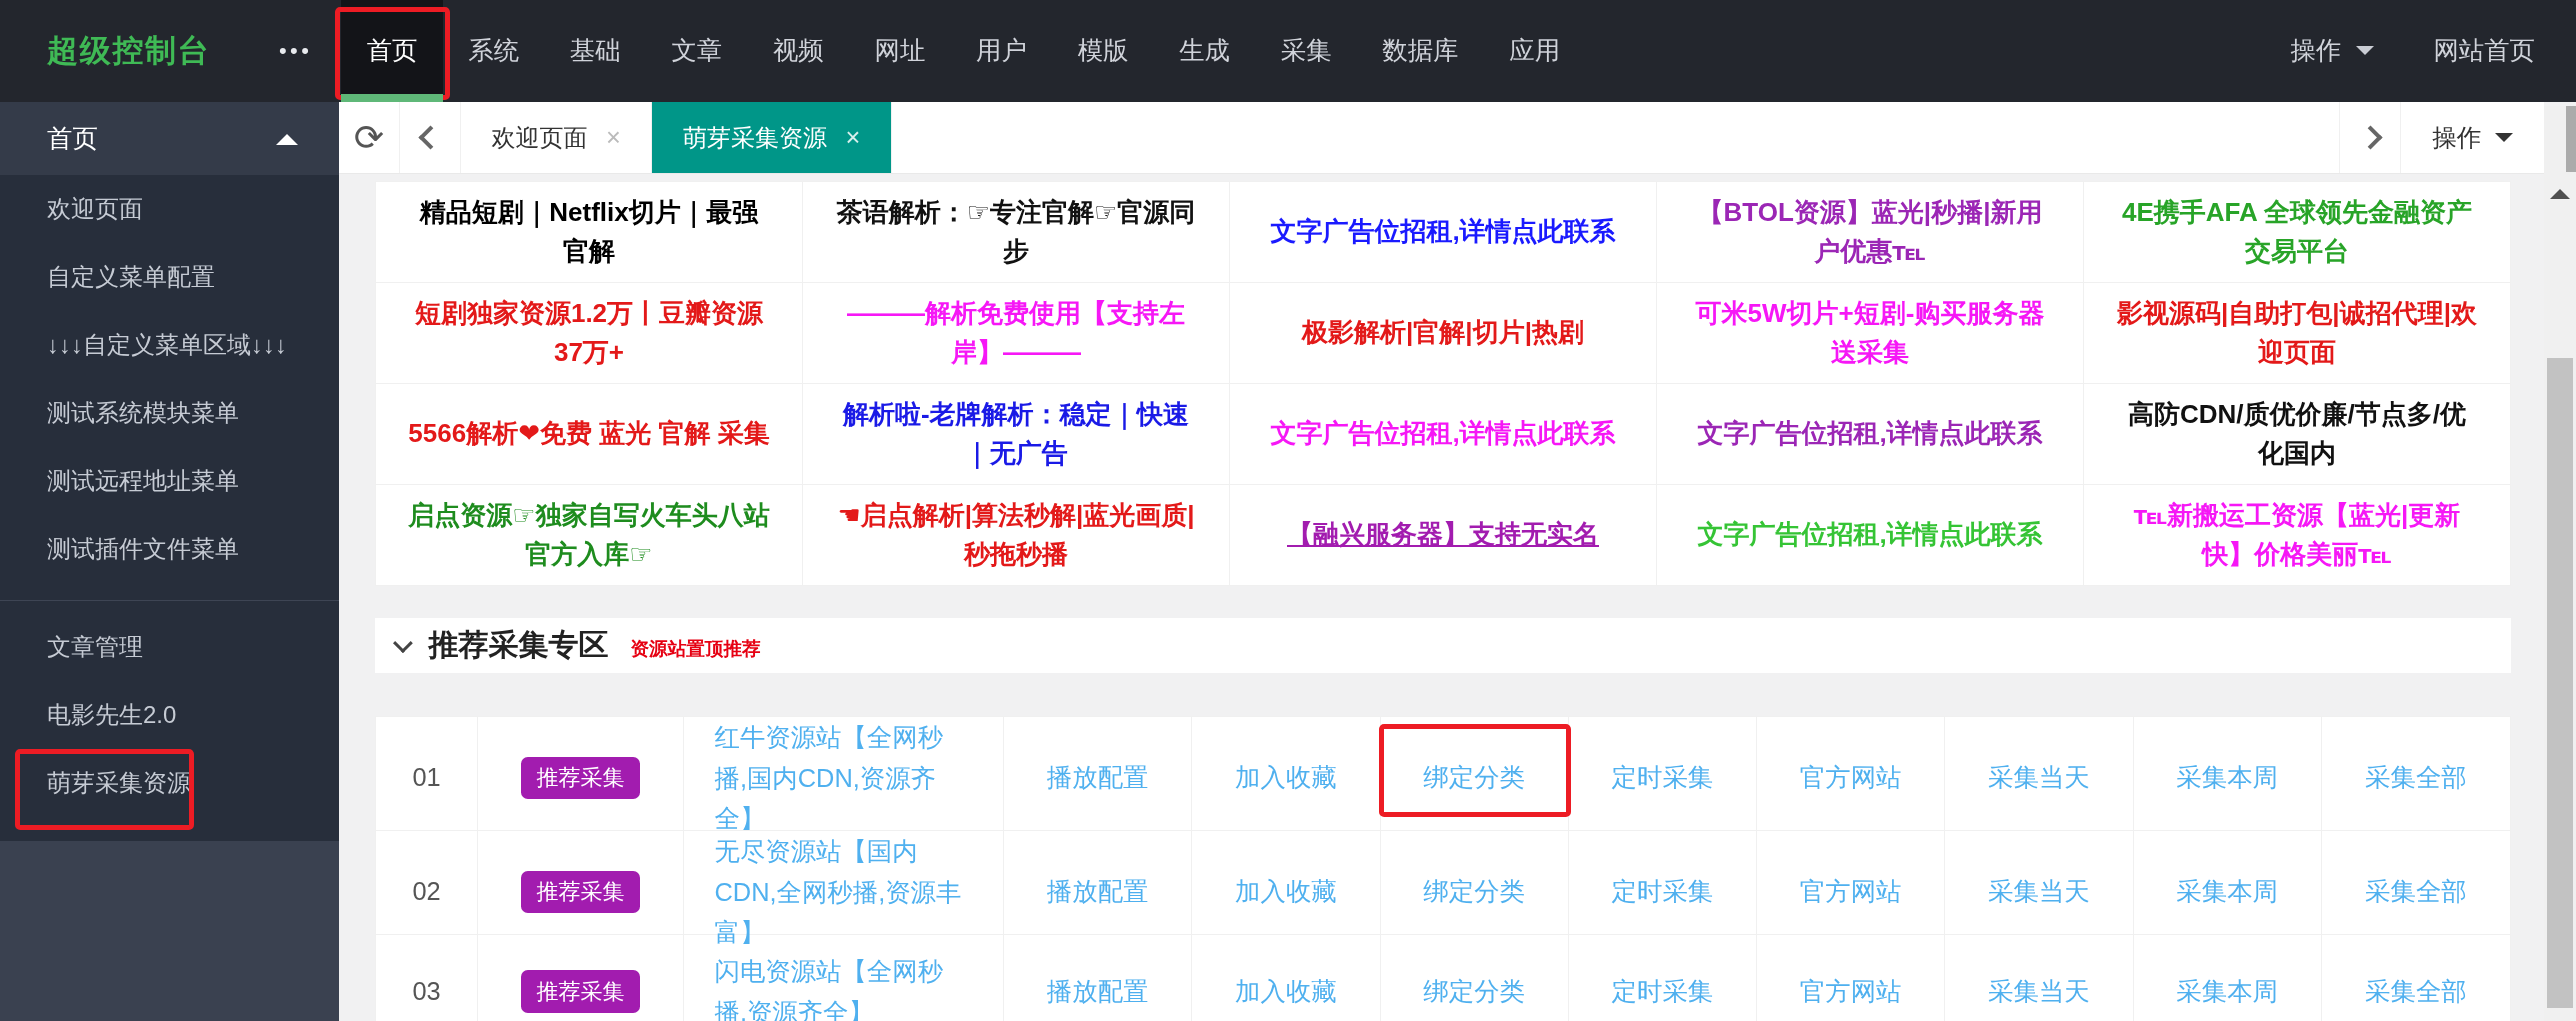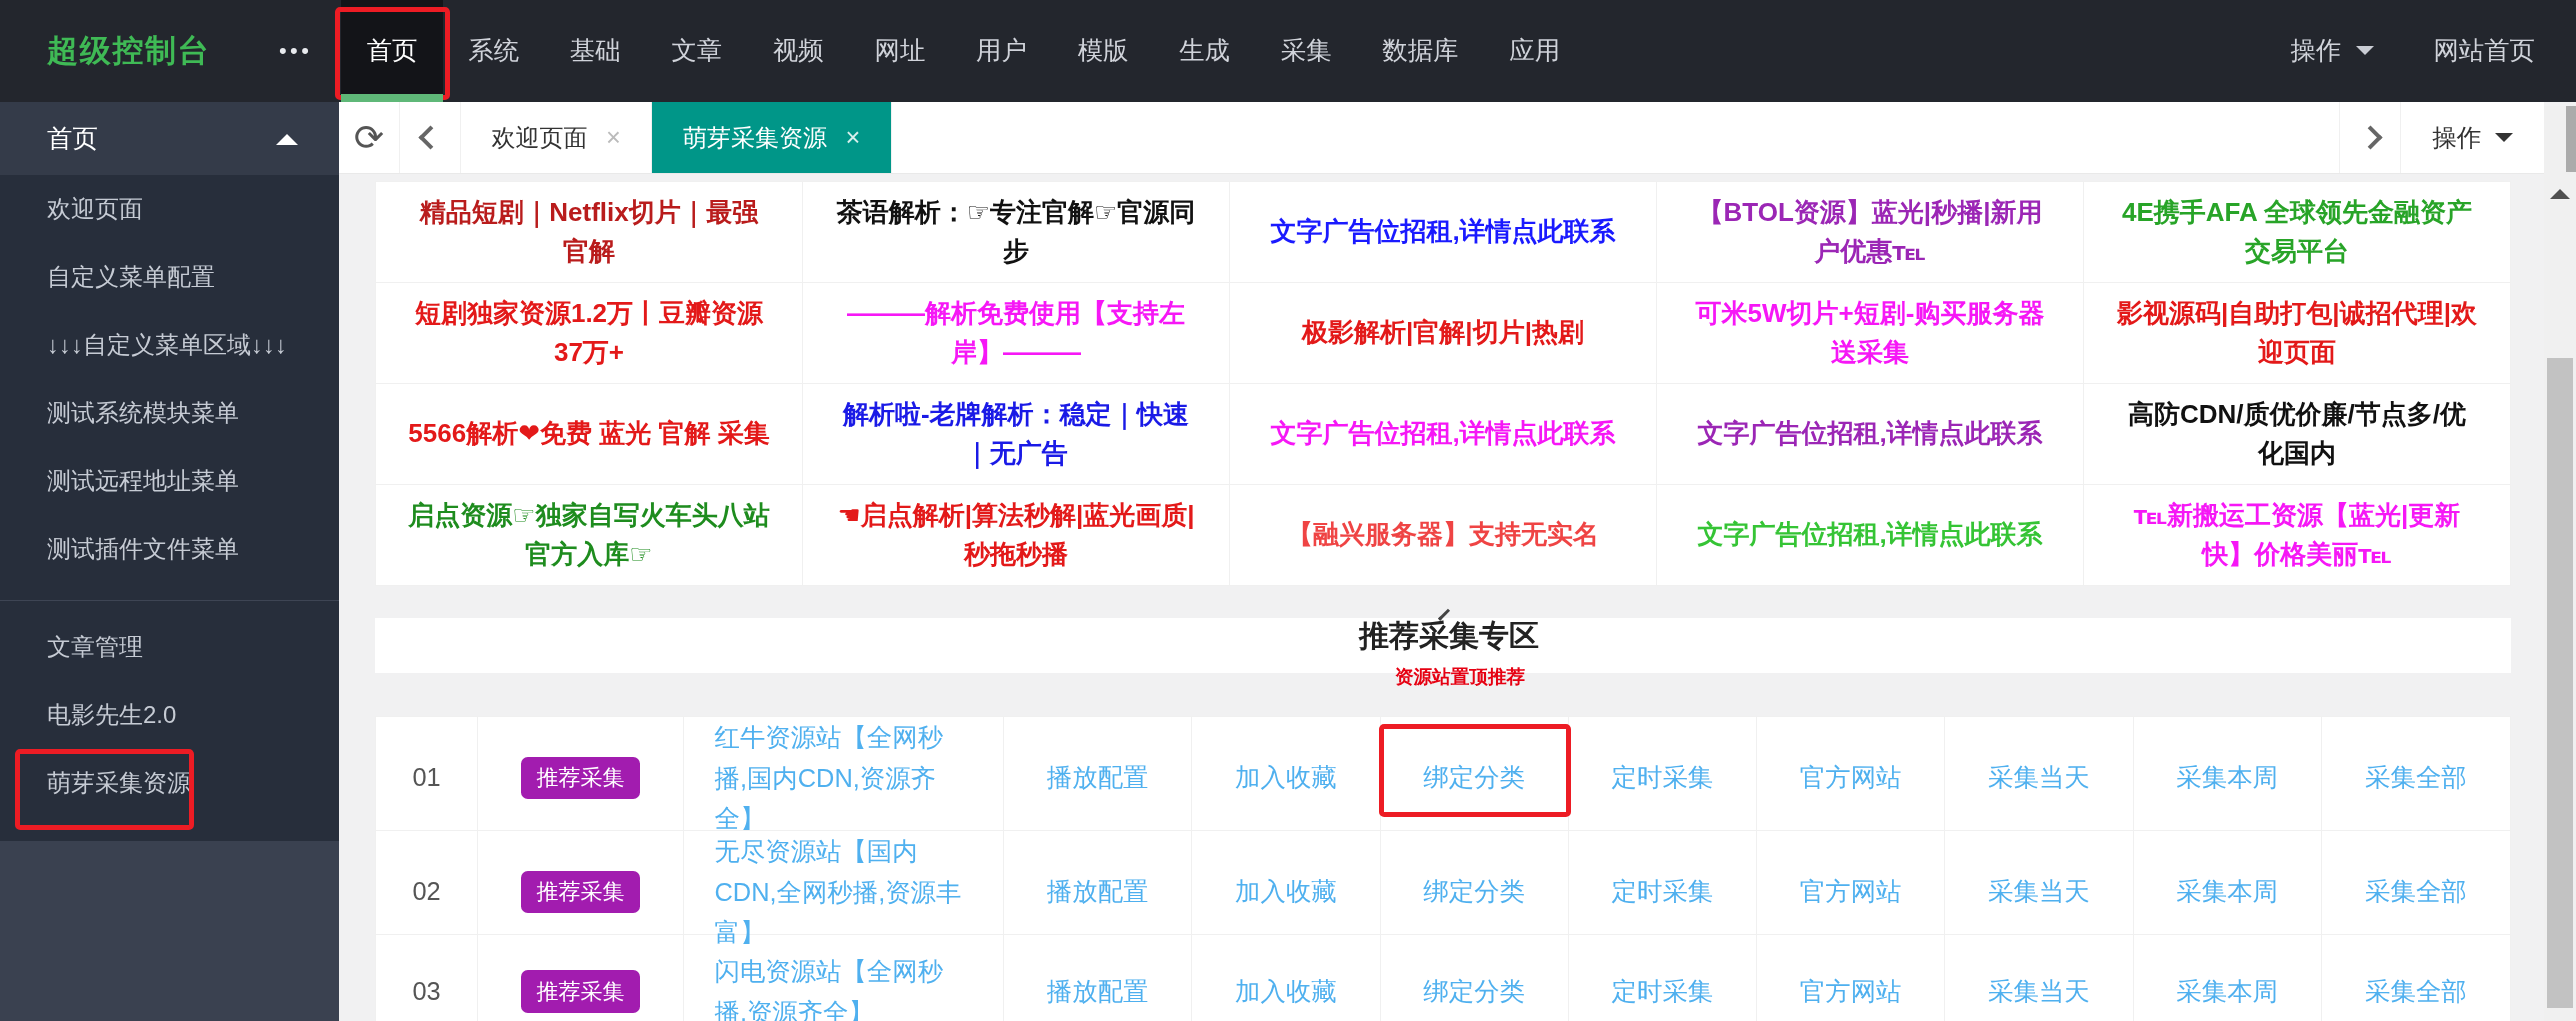--- a/index.html
+++ b/index.html
@@ -86,21 +86,21 @@
     display:grid; grid-template-columns:repeat(5,1fr);
   }
   .ad-cell {
     min-height:101px; border-right:1.7px solid #f0f0f0; border-bottom:1.7px solid #f0f0f0;
     display:flex; align-items:center; justify-content:center; text-align:center;
     font-size:26px; font-weight:bold; line-height:1.5; padding:10.2px 32px; cursor:pointer;
   }
 
   .section-head {
     position:absolute; left:36px; top:444px; width:2136px; height:55px; background:#fff;
-    display:flex; align-items:center; padding-left:12px;flex-direction:column;
+    display:flex; align-items:center; padding-left:12px;
   }
   .chev-down { width:14.4px; height:14.4px; border-left:3.4px solid #444; border-bottom:3.4px solid #444;
     transform:rotate(-45deg); margin:-5.1px 18.6px 0 8.5px; }
   .section-title { font-size:30px; font-weight:bold; color:#222; }
   .section-note { font-size:18.6px; font-weight:bold; color:#e60012; margin-left:22px; margin-top:6.8px; }
 
   .res-table {
     position:absolute; left:36px; top:542px; width:2136px; background:#fff;
     border:1.7px solid #f0f0f0; border-bottom:none;
   }
@@ -209,38 +209,38 @@
     </div>
     <div class="tab-op">
       <span>操作</span>
       <span class="caret-down-dark"></span>
     </div>
   </div>
 </div>
 
 <div class="content">
   <div class="ads-card">
-      <div class="ad-cell" style="color: #b91c1c;">精品短剧｜Netflix切片｜最强官解</div>
+      <div class="ad-cell" style="color: #000000;">精品短剧｜Netflix切片｜最强官解</div>
       <div class="ad-cell" style="color: rgb(17, 17, 17);">茶语解析：☞专注官解☞官源同步</div>
       <div class="ad-cell" style="color: rgb(26, 26, 255);">文字广告位招租,详情点此联系</div>
       <div class="ad-cell" style="color: rgb(155, 38, 181);">【BTOL资源】蓝光|秒播|新用户优惠℡</div>
       <div class="ad-cell" style="color: rgb(40, 164, 40);">4E携手AFA 全球领先金融资产交易平台</div>
       <div class="ad-cell" style="color: rgb(227, 25, 25);">短剧独家资源1.2万丨豆瓣资源37万+</div>
       <div class="ad-cell" style="color: rgb(246, 23, 246);">———解析免费使用【支持左岸】———</div>
       <div class="ad-cell" style="color: rgb(227, 25, 25);">极影解析|官解|切片|热剧</div>
       <div class="ad-cell" style="color: rgb(246, 23, 246);">可米5W切片+短剧-购买服务器送采集</div>
       <div class="ad-cell" style="color: rgb(227, 25, 25);">影视源码|自助打包|诚招代理|欢迎页面</div>
       <div class="ad-cell" style="color: rgb(227, 25, 25);">5566解析❤免费 蓝光 官解 采集</div>
       <div class="ad-cell" style="color: rgb(26, 26, 230);">解析啦-老牌解析：稳定｜快速｜无广告</div>
       <div class="ad-cell" style="color: rgb(246, 23, 246);">文字广告位招租,详情点此联系</div>
       <div class="ad-cell" style="color: rgb(155, 38, 181);">文字广告位招租,详情点此联系</div>
       <div class="ad-cell" style="color: rgb(17, 17, 17);">高防CDN/质优价廉/节点多/优化国内</div>
       <div class="ad-cell" style="color: rgb(30, 140, 30);">启点资源☞独家自写火车头八站官方入库☞</div>
       <div class="ad-cell" style="color: rgb(227, 25, 25);">☚启点解析|算法秒解|蓝光画质|秒拖秒播</div>
-      <div class="ad-cell" style="color: #ef4444;">【融兴服务器】支持无实名</div>
+      <div class="ad-cell" style="color: #a21caf; text-decoration: underline;">【融兴服务器】支持无实名</div>
       <div class="ad-cell" style="color: rgb(53, 196, 53);">文字广告位招租,详情点此联系</div>
       <div class="ad-cell" style="color: rgb(246, 23, 246);">℡新搬运工资源【蓝光|更新快】价格美丽℡</div>
     </div>
 
   <div class="section-head">
     <span class="chev-down"></span>
     <span class="section-title">推荐采集专区</span>
     <span class="section-note">资源站置顶推荐</span>
   </div>
 

